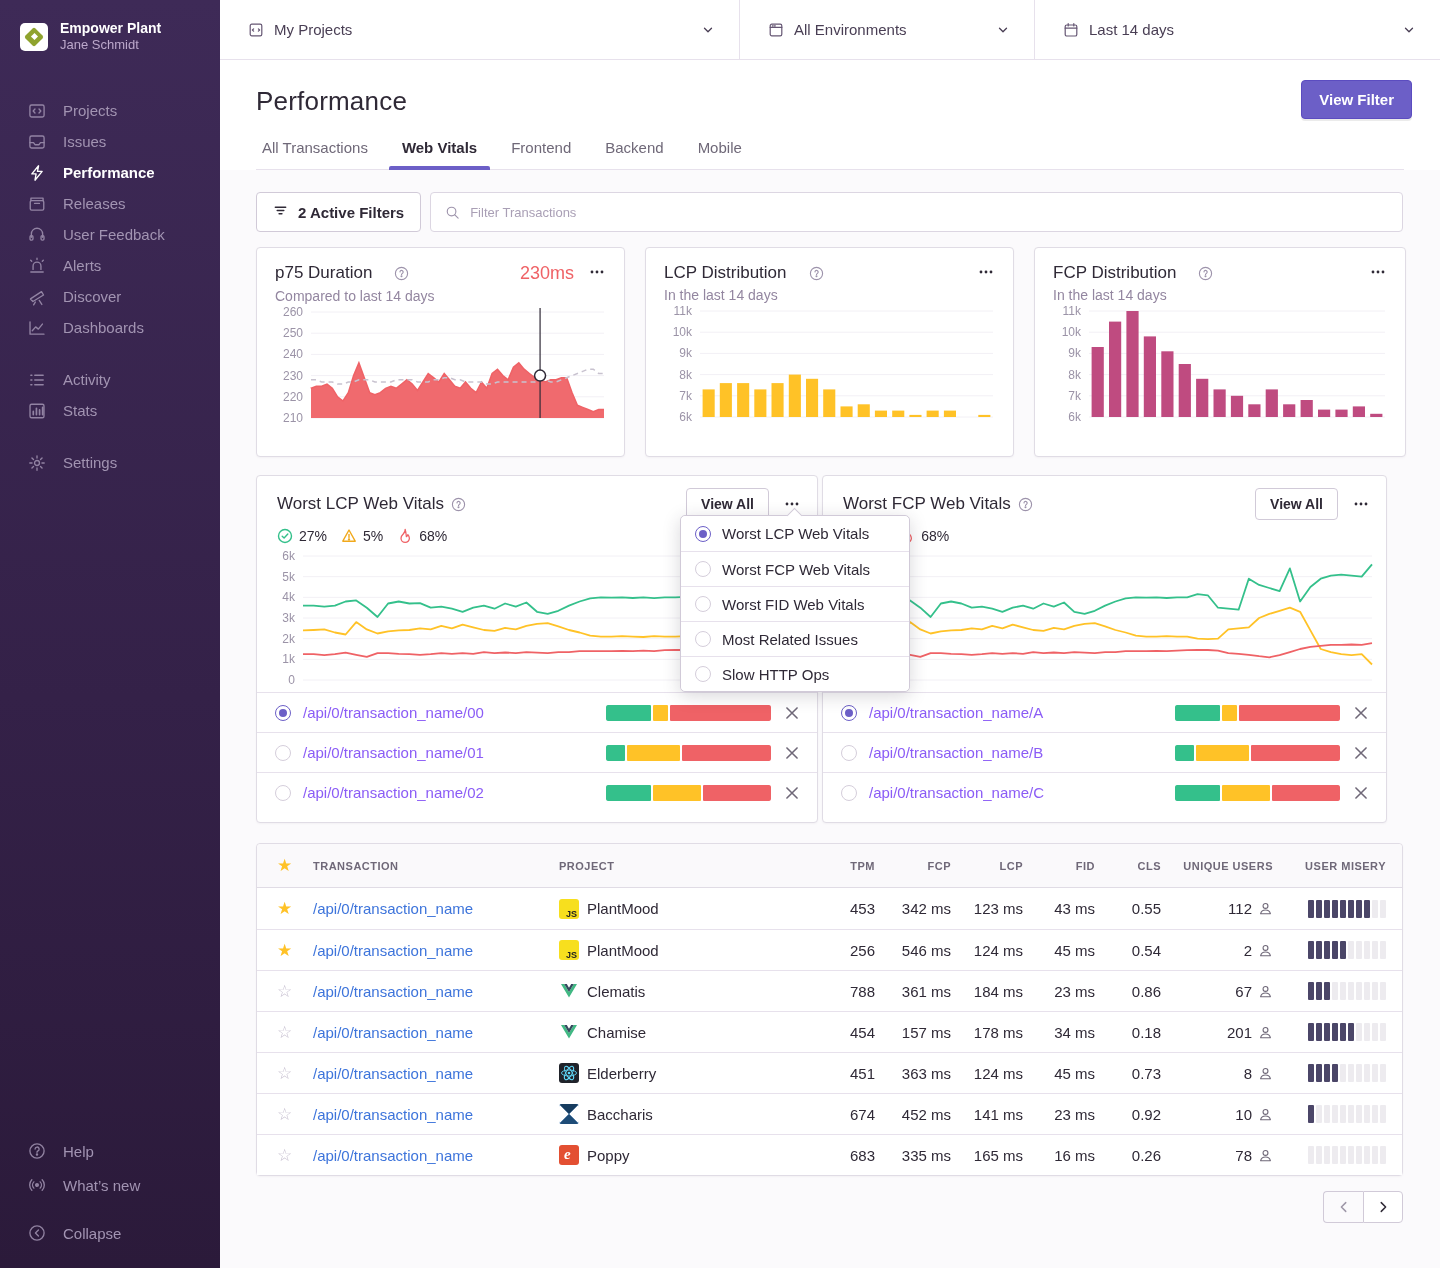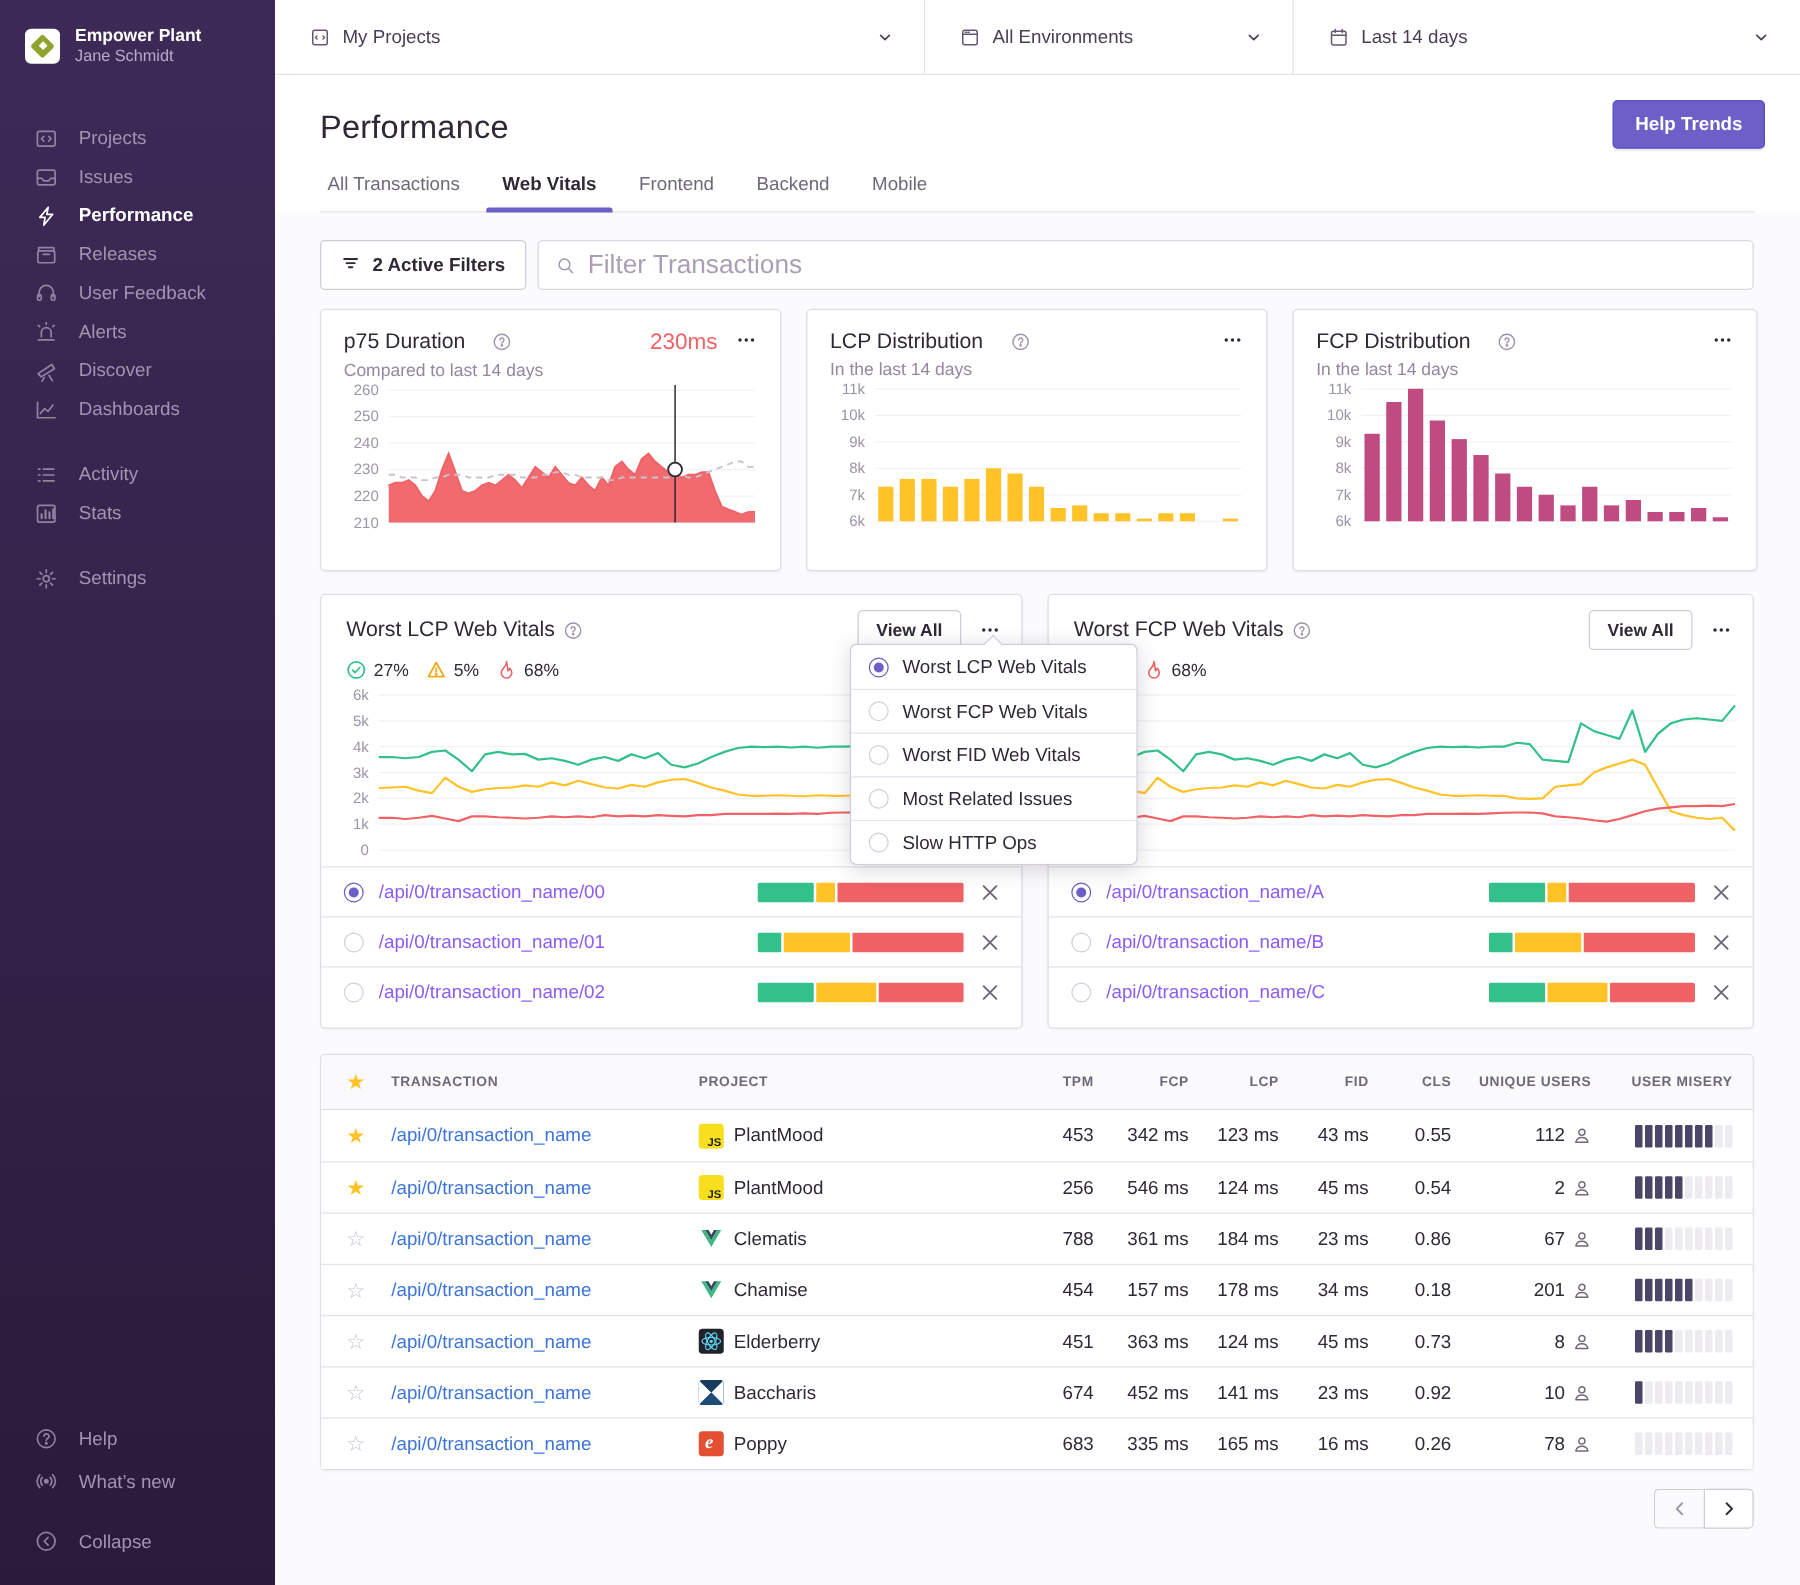--- a/index.html
+++ b/index.html
@@ -49,38 +49,38 @@
   .tab.active::after { content:""; position:absolute; left:0; right:0; bottom:-1px; height:4px; background:#6C5FC7; border-radius:2px 2px 0 0; }
 
   .content { flex:1; background:#FBFAFC; padding:22px 37px 0 36px; }
 
   
   .filter-row { display:flex; gap:9px; }
   .filter-btn { display:flex; align-items:center; gap:10px; background:#fff; border:1px solid #D1CAD8; border-radius:4px; padding:0 16px; height:40px; font-size:15px; font-weight:bold; color:#2F2936; cursor:pointer; }
   .filter-btn svg { width:15px; height:15px; }
   .search-box { flex:1; display:flex; align-items:center; gap:10px; background:#fff; border:1px solid #DCD6E2; border-radius:4px; height:40px; padding:0 14px; }
   .search-box svg { width:15px; height:15px; color:#9D93AB; }
-  .search-box input { border:none; outline:none; flex:1; font-size:21px; color:#2F2936; font-family:"Liberation Sans",sans-serif; }
+  .search-box input { border:none; outline:none; flex:1; font-size:13px; color:#2F2936; font-family:"Liberation Sans",sans-serif; }
   .search-box input::placeholder { color:#A99FB5; }
 
   
   .card { background:#fff; border:1px solid #E0DCE5; border-radius:4px; box-shadow:0 1px 2px rgba(43,34,51,.04); }
   .chart-cards { display:flex; gap:20px; margin-top:15px; }
   .chart-card { width:369px; height:210px; padding:15px 18px 10px 18px; }
   .cc-head { display:flex; align-items:flex-start; }
   .cc-title-wrap { display:flex; align-items:center; gap:22px; }
   .cc-title { font-size:17px; color:#2F2936; font-weight:500; }
   .q-icon { width:15px; height:15px; color:#9D93AB; display:inline-flex; cursor:pointer; }
   .cc-value { margin-left:auto; font-size:18px; font-weight:500; color:#EF6266; }
   .dots-btn { margin-left:14px; color:#2F2936; display:inline-flex; align-items:center; cursor:pointer; height:18px; }
   .dots-btn svg { width:18px; height:18px; }
   .cc-sub { font-size:14px; color:#9386A0; margin-top:4px; }
 
   
-  .vitals-row { display:flex; gap:20px; margin-top:18px; position:relative; }
+  .vitals-row { display:flex; gap:4px; margin-top:18px; position:relative; }
   .vitals-card { height:348px; overflow:hidden; }
   .vitals-card.lcp { width:562px; } .vitals-card.fcp { width:565px; }
   .vc-head { display:flex; align-items:center; padding:12px 16px 0 20px; }
   .vc-title-wrap { display:flex; align-items:center; gap:7px; }
   .vc-title { font-size:17px; color:#2F2936; font-weight:500; }
   .view-all { margin-left:auto; background:#fff; border:1px solid #D1CAD8; border-radius:4px; font-size:14px; font-weight:bold; color:#2F2936; padding:7px 14px; cursor:pointer; }
   .badges { display:flex; align-items:center; gap:14px; padding:6px 20px 0 20px; height:26px; }
   .badge { display:flex; align-items:center; gap:6px; font-size:14px; color:#2F2936; }
   .badge svg { width:16px; height:16px; }
   .vtx-row { display:flex; align-items:center; gap:12px; height:40px; border-top:1px solid #E7E1EC; padding:0 16px 0 18px; }
@@ -329,21 +329,21 @@
         <span class="chev">
           <svg viewBox="0 0 16 16" fill="none" stroke="currentColor" stroke-width="1.2" stroke-linecap="round" stroke-linejoin="round">
             <path d="M4 6l4 4 4-4" stroke-width="1.5"></path>
           </svg>
         </span>
       </div>
     </div>
 
   <div class="page-head">
     <div class="page-title">Performance</div>
-    <button class="cta-btn">Help Trends</button>
+    <button class="cta-btn">View Filter</button>
     <div class="tabs" id="tabs">
         <div class="tab">All Transactions</div>
         <div class="tab active">Web Vitals</div>
         <div class="tab">Frontend</div>
         <div class="tab">Backend</div>
         <div class="tab">Mobile</div>
       </div>
   </div>
 
   <div class="content">

